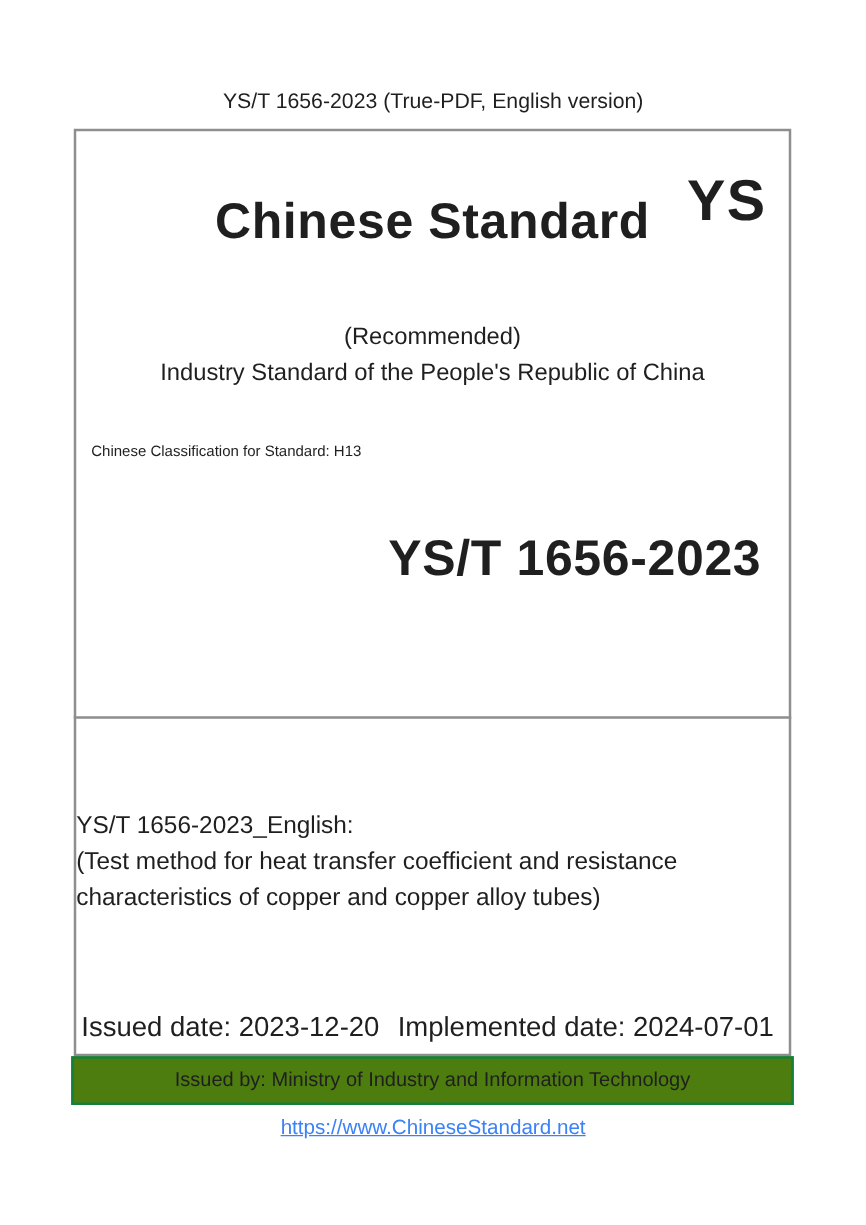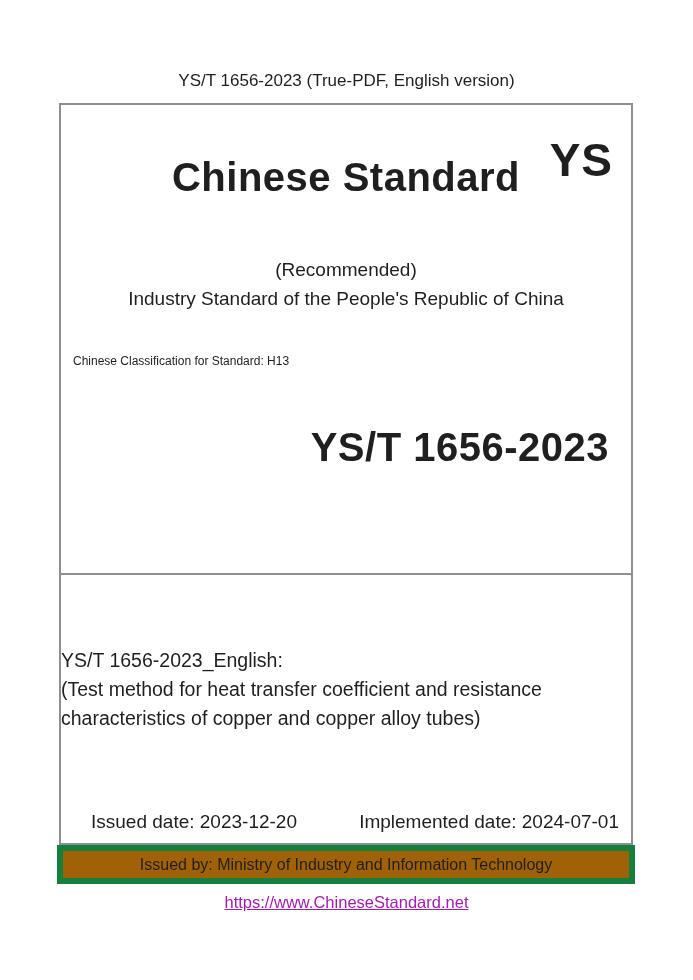--- a/index.html
+++ b/index.html
@@ -109,54 +109,54 @@
     font-size: 19.5px;
     line-height: 29px;
   }
 
   .dates-row {
     position: absolute;
     top: 706px;
     left: 0;
     width: 100%;
     box-sizing: border-box;
-    padding: 0 12px 0 30px;
+    padding: 0 12px 0 4px;
     display: flex;
     justify-content: space-between;
-    font-size: 19px;
+    font-size: 22px;
     line-height: 22px;
   }
 
   
   .issuer-box {
     position: absolute;
     left: 57px;
     top: 845px;
     width: 578px;
     height: 39px;
-    border: 6px solid #15803d;
+    border: 2px solid #15803d;
     box-sizing: border-box;
     display: flex;
     align-items: center;
     justify-content: center;
     font-size: 16px;
-    background: #a16207;
+    background: #4d7c0f;
   }
 
   .footer-link-wrap {
     position: absolute;
     top: 892px;
     left: 0;
     width: 693px;
     text-align: center;
     font-size: 16.5px;
     line-height: 21px;
   }
   .footer-link-wrap a {
-    color: #a21caf;
+    color: #3b82f6;
     text-decoration: underline;
     cursor: pointer;
   }
 </style>
 </head>
 <body>
 
 <div class="page">
 
   <div class="doc-header">YS/T 1656-2023 (True-PDF, English version)</div>

